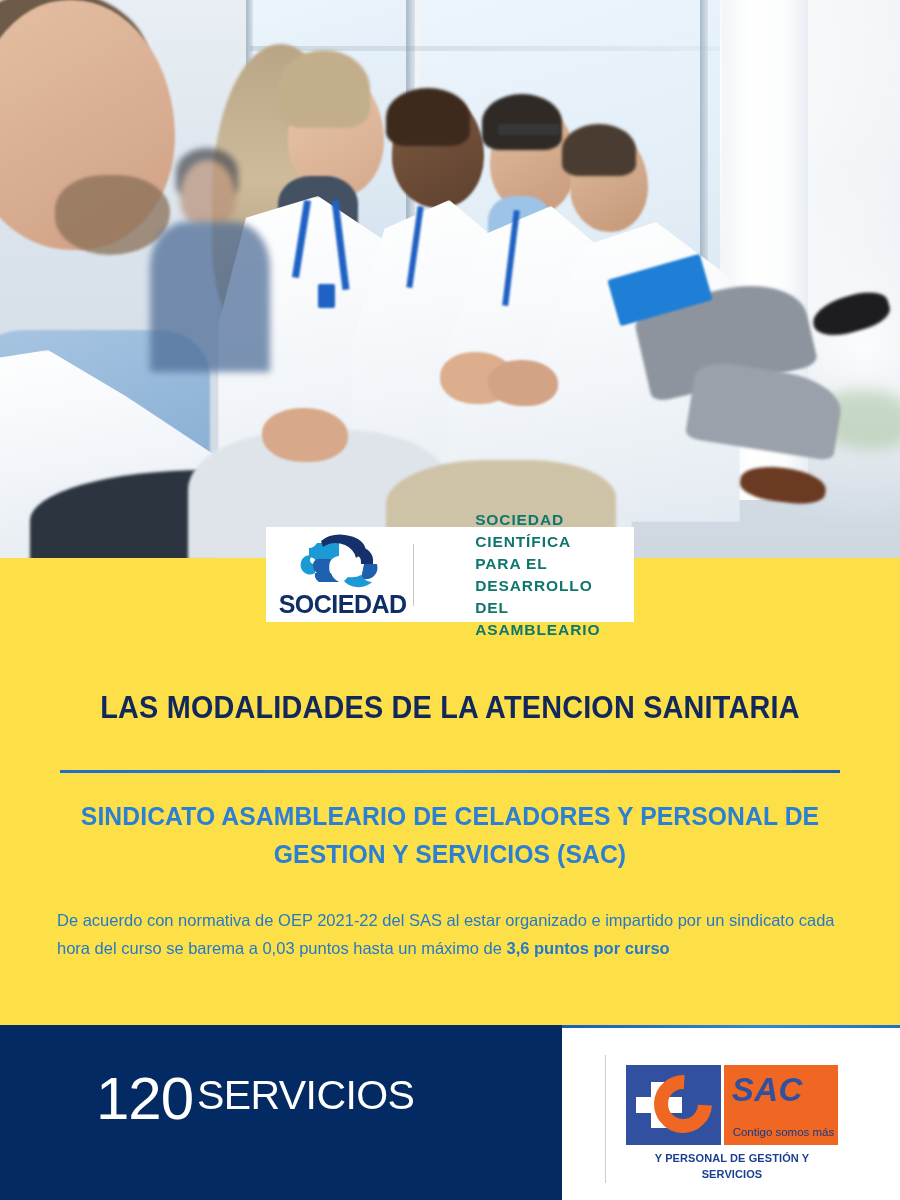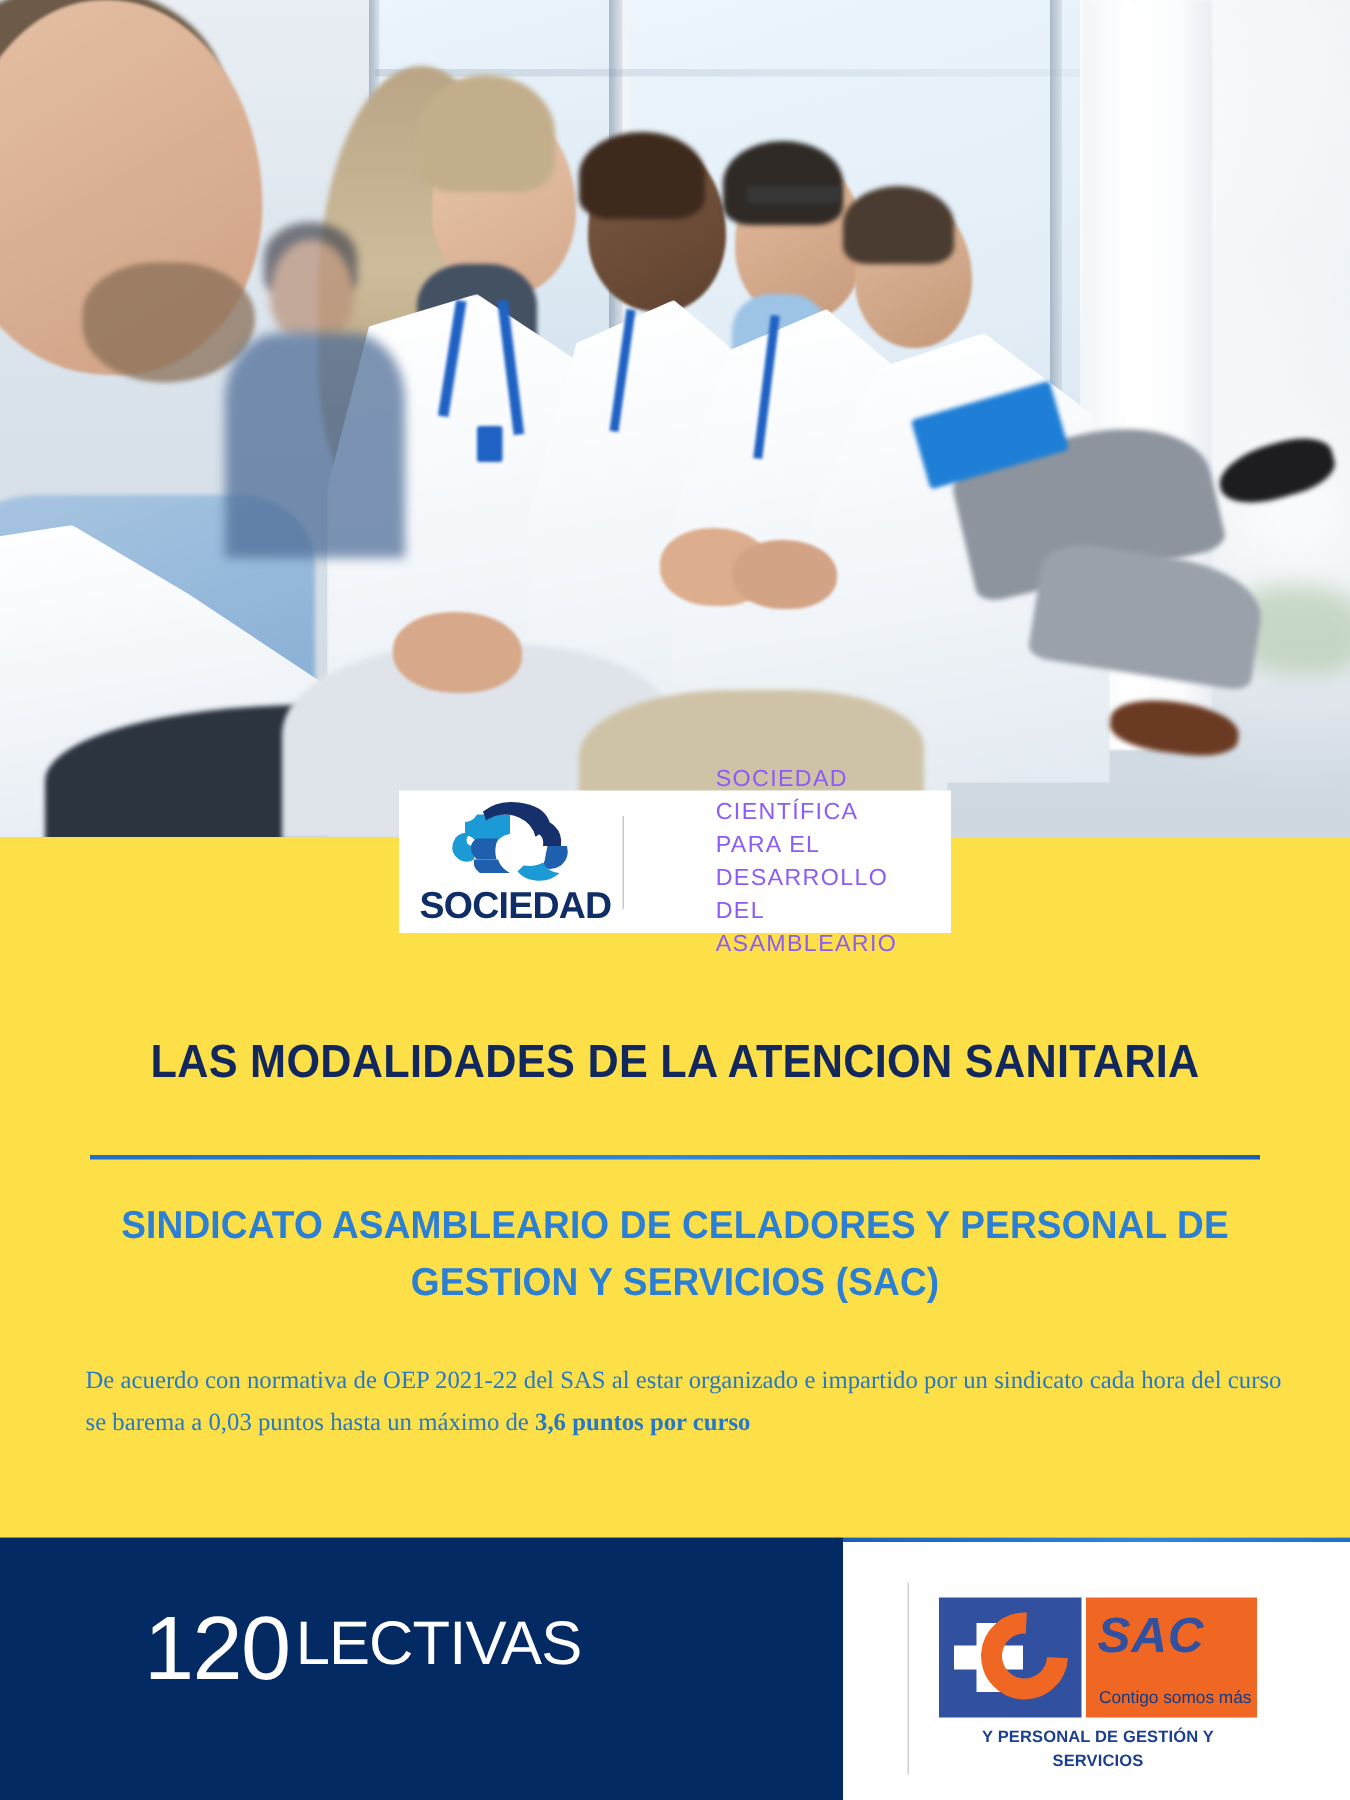--- a/index.html
+++ b/index.html
@@ -113,23 +113,23 @@
   }
   .logo-sep {
     width: 1px;
     height: 62px;
     background: #c9c9c9;
     margin: 0 13px 0 0;
   }
   .logo-tagline {
     font-size: 15.5px;
     line-height: 1.42;
-    color: #8b5cf6;
+    color: #0f766e;
     letter-spacing: 0.9px;
-    font-weight: normal;
+    font-weight: bold;
     margin-left: 48px;
   }
 
   
   .content {
     position: absolute;
     left: 0; top: 558px;
     width: 900px;
     height: 467px;
     background: #fde047;
@@ -163,21 +163,20 @@
     letter-spacing: 0.1px;
     transform: scaleX(0.95);
   }
   .para {
     position: absolute;
     left: 57px; top: 348px;
     width: 800px;
     font-size: 16.5px;
     line-height: 1.72;
     color: #2579c9;
-    font-family: Liberation Serif, serif;
   }
   .para b { font-weight: bold; }
 
   
   .bottom {
     position: absolute;
     left: 0; top: 1025px;
     width: 900px; height: 175px;
   }
   .bottom-navy {
@@ -407,21 +406,21 @@
     <span>De acuerdo con normativa de OEP 2021-22 del SAS al estar organizado e impartido por un sindicato cada hora del curso se barema a 0,03 puntos hasta un máximo de</span>
     <b>3,6 puntos por curso</b>
   </div>
 </div>
 
 <div class="bottom">
   <div class="bottom-navy">
     <div class="hours-block">
       <div class="hours-number">120</div>
       <div>
-        <div class="hours-words">LECTIVAS</div>
+        <div class="hours-words">SERVICIOS</div>
       </div>
     </div>
   </div>
 
   <div class="bottom-right"></div>
   <div class="right-rule"></div>
   <div class="sac-vline"></div>
 
   <div class="sac-logo">
     <div class="sac-tiles">

